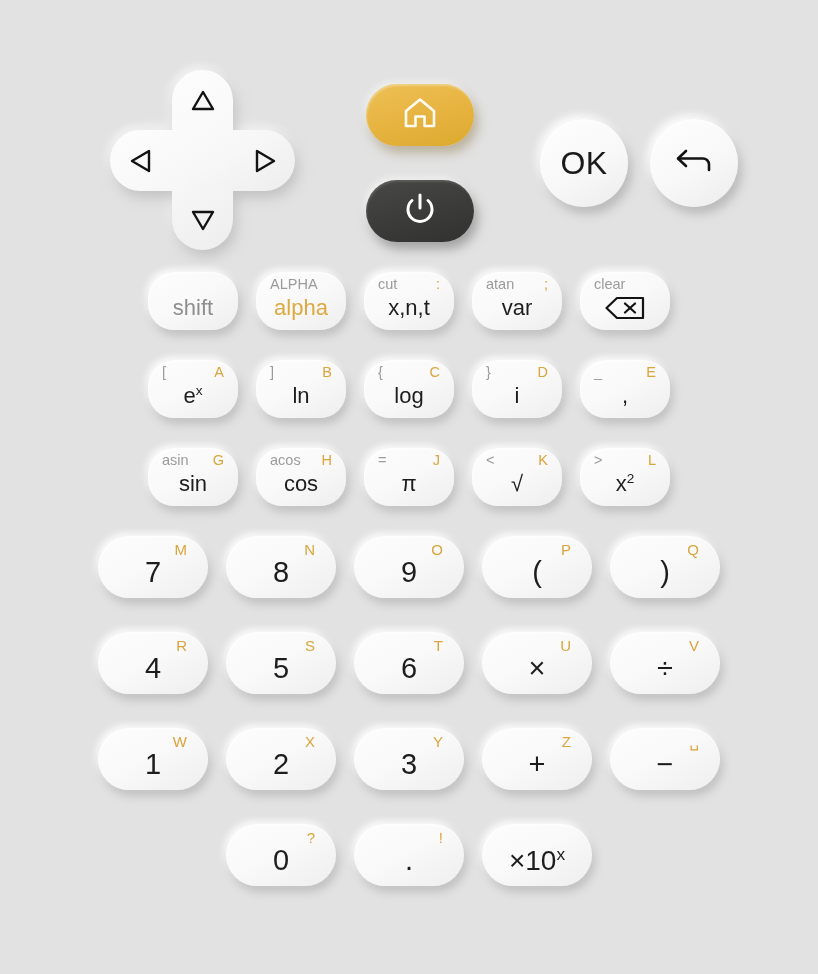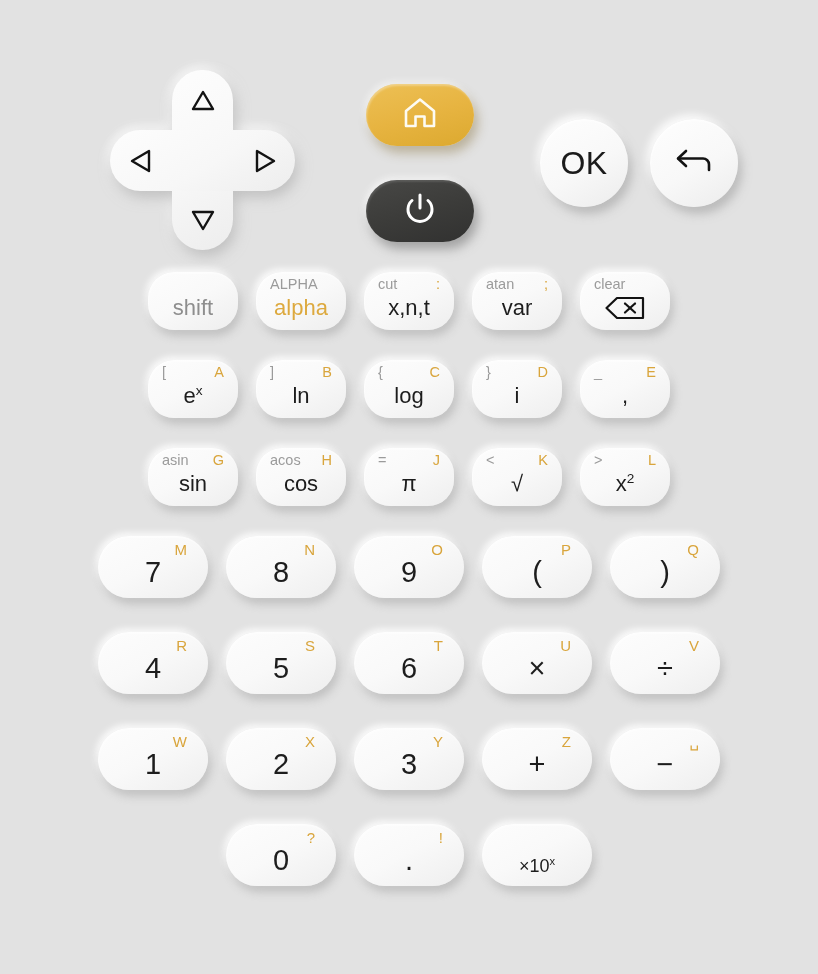--- a/index.html
+++ b/index.html
@@ -185,21 +185,21 @@
     font-weight: 400;
   }
   .main-lbl.grayed { color: #8e8e8e; text-align: right; }
   .main-lbl.amber  { color: #dda93e; }
   .main-lbl sup { font-size: 0.62em; vertical-align: super; }
 
   .row-num .main-lbl {
     font-size: 29px;
     padding-bottom: 11px;
   }
-  .row-num .main-lbl.small { font-size: 18px; }
+  .row-num .main-lbl.small { font-size: 28px; }
 
   .icon-lbl {
     padding-bottom: 9px;
     display: flex;
     align-items: center;
     justify-content: center;
   }
   .icon-lbl svg { display: block; }
 </style>
 </head>

